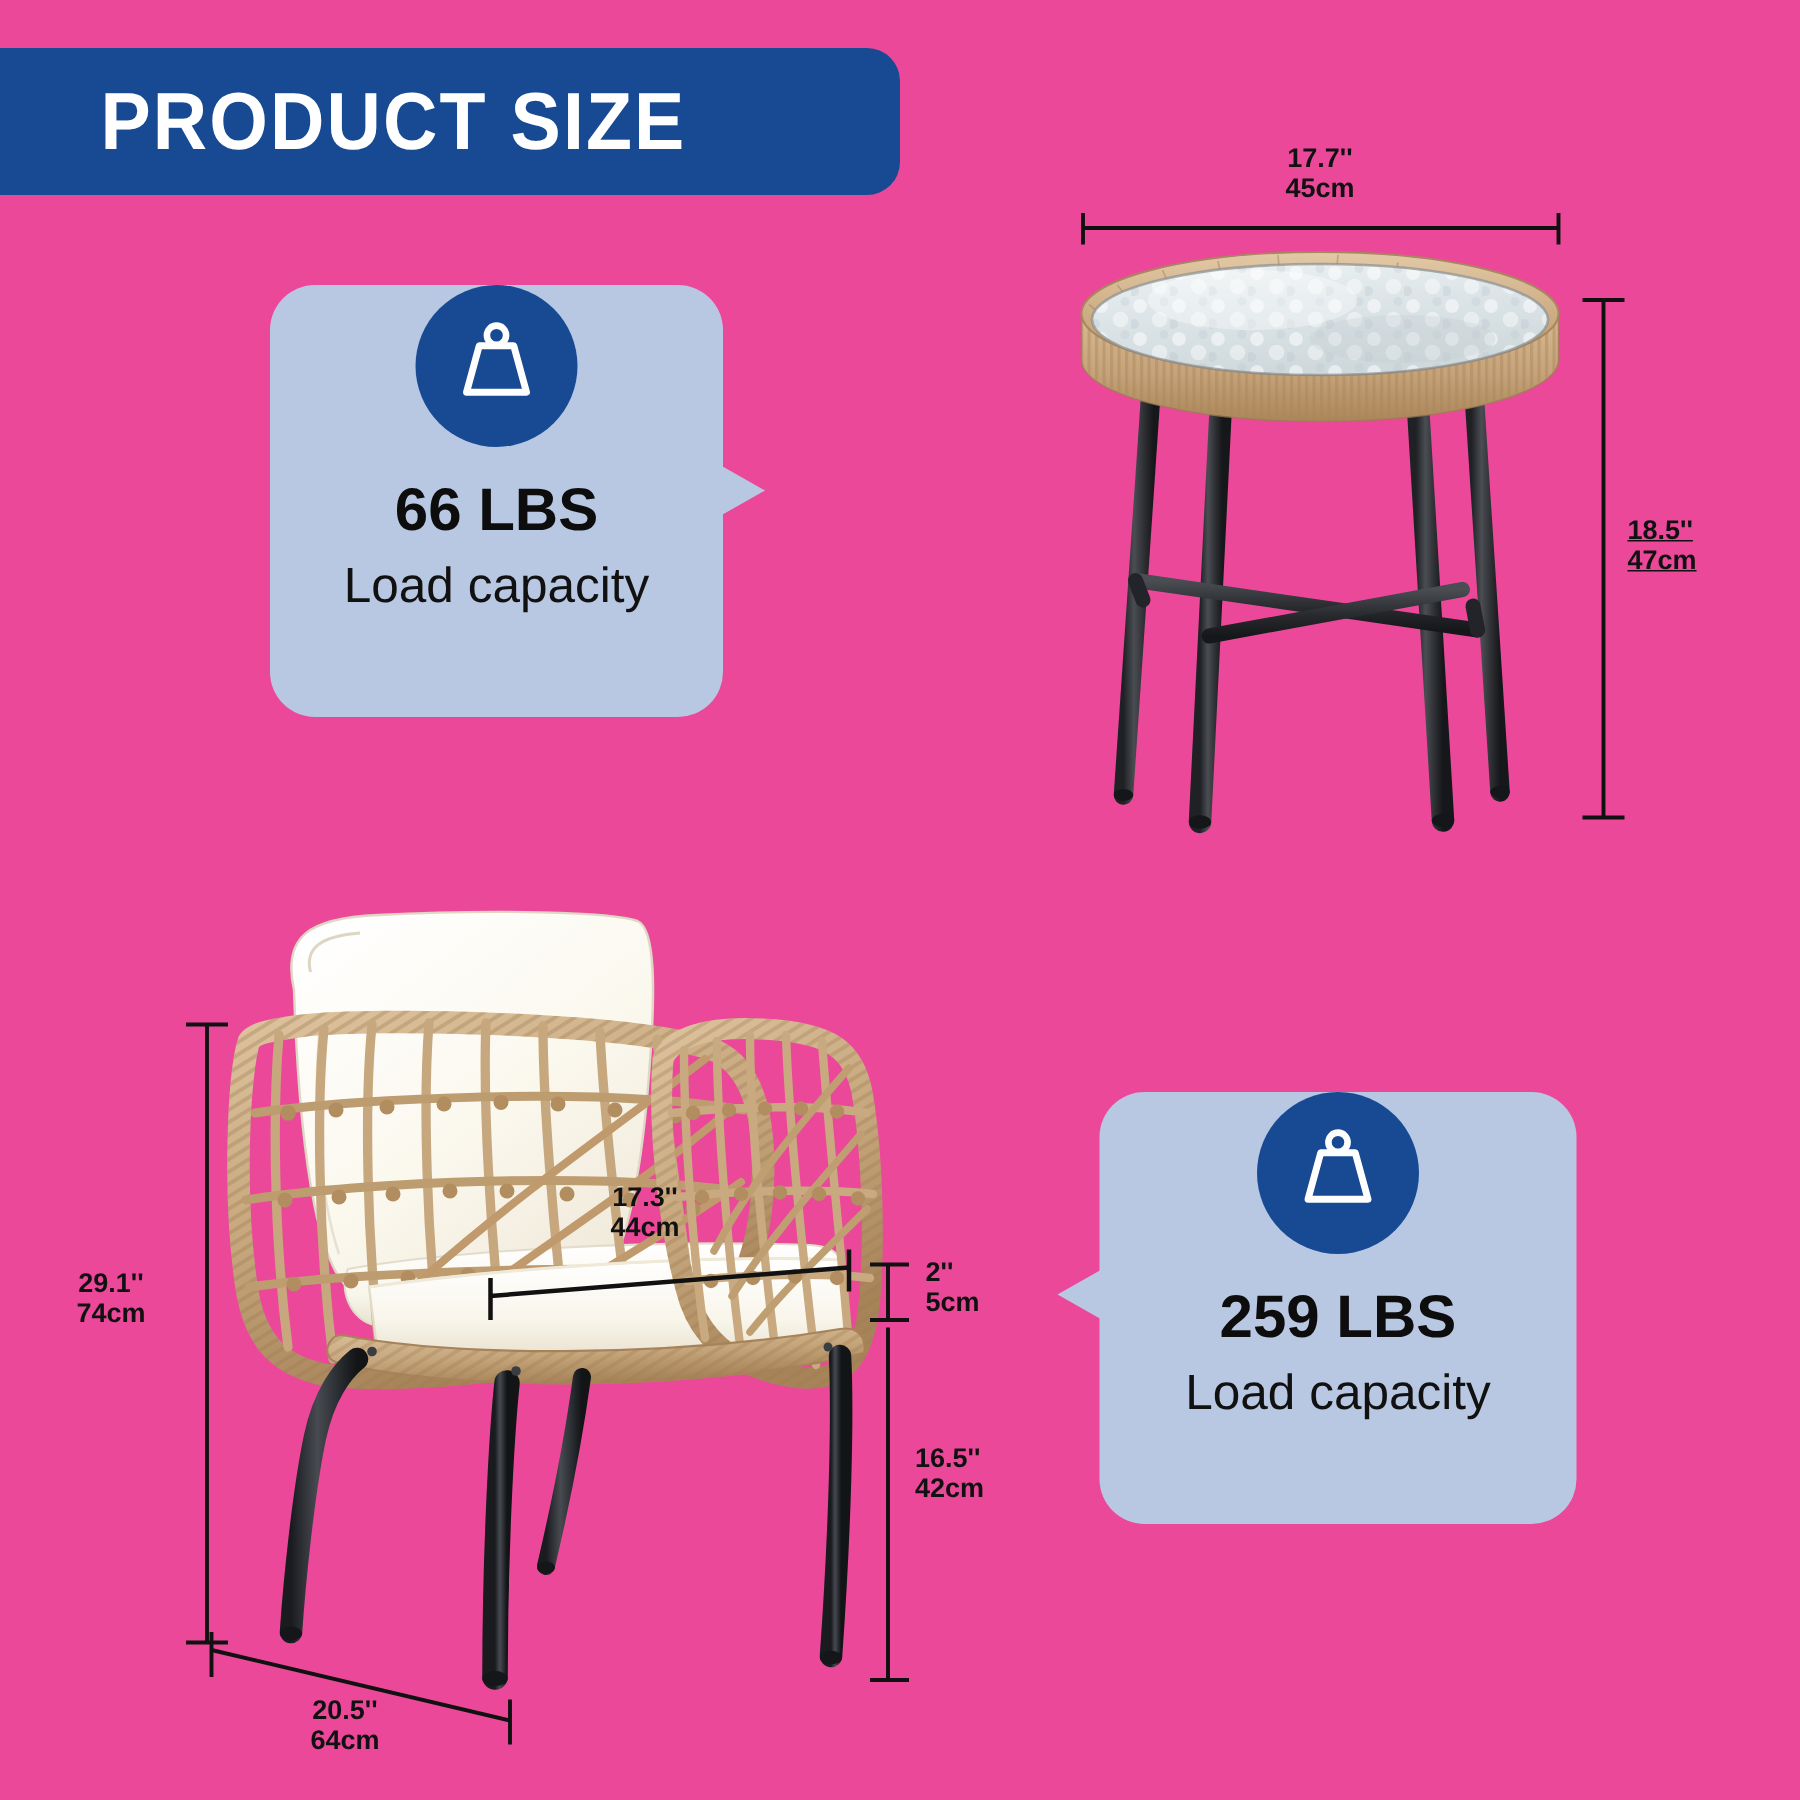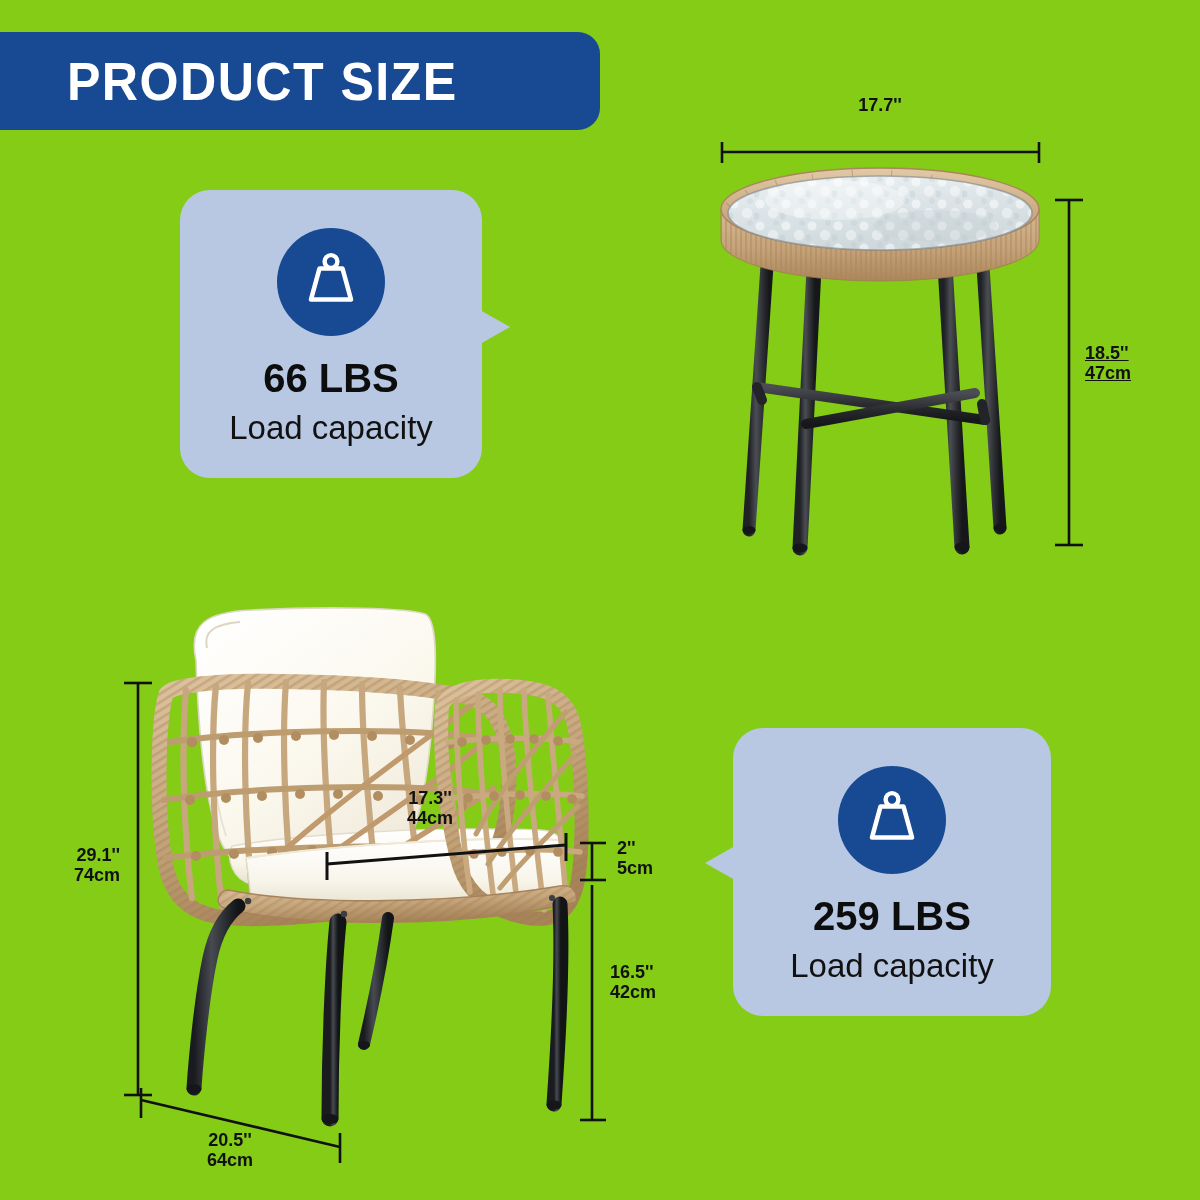--- a/index.html
+++ b/index.html
@@ -5,21 +5,21 @@
 <style>
   * { box-sizing: border-box; }
   html, body { margin: 0; padding: 0; }
   body {
     width: 1200px; height: 1200px;
     background: #ffffff;
     font-family: "Liberation Sans", sans-serif;
     overflow: hidden;
     position: relative;
   }
-  #page { position: relative; width: 1200px; height: 1200px; background: #84cc16; }
+  #page { position: relative; width: 1200px; height: 1200px; background: #ec4899; }
 
   
   .banner {
     position: absolute; left: 0; top: 32px;
     width: 600px; height: 98px;
     background: #174a93;
     border-radius: 0 22px 22px 0;
     display: flex; align-items: center;
   }
   .banner-title {
@@ -37,21 +37,20 @@
   
   .badge {
     position: absolute;
     background: #b8c8e2;
     border-radius: 30px;
   }
   .badge-inner {
     width: 100%; height: 100%;
     display: flex; flex-direction: column;
     align-items: center; justify-content: flex-start;
-    padding-top: 38px;
   }
   .badge-circle {
     width: 108px; height: 108px; border-radius: 50%;
     background: #174a93;
     display: flex; align-items: center; justify-content: center;
   }
   .badge-value {
     font-size: 40px; font-weight: bold; color: #0d0d0d;
     margin-top: 22px; line-height: 1; white-space: nowrap;
   }
@@ -79,21 +78,21 @@
   #badge-top { left: 180px; top: 190px; width: 302px; height: 288px; }
   #badge-bottom { left: 733px; top: 728px; width: 318px; height: 288px; }
 
   
   .dim {
     position: absolute;
     font-size: 18px; font-weight: bold; color: #111;
     line-height: 1.12; white-space: nowrap;
   }
   .dim.center { text-align: center; }
-  .dim.right { text-align: right; }
+  .dim.right { text-align: center; }
 
   svg.art { position: absolute; left: 0; top: 0; overflow: visible; }
 </style>
 </head>
 <body>
 
 <div id="page">
 
   <div class="banner">
     <div class="banner-title">PRODUCT SIZE</div>
@@ -237,20 +236,21 @@
 
     <g stroke="#111" stroke-width="2.6" fill="none">
       <path d="M1069 200 V545"></path>
       <path d="M1055 200 H1083"></path>
       <path d="M1055 545 H1083"></path>
     </g>
   </svg>
 
   <div class="dim center" style="left:780px; top:95px; width:200px;">
     <div>17.7''</div>
+    <div>45cm</div>
   </div>
   <div class="dim" style="left:1085px; top:343px;text-decoration:underline;">
     <div>18.5''</div>
     <div>47cm</div>
   </div>
 
   <svg class="art" width="1200" height="1200" viewBox="0 0 1200 1200">
     <defs>
       <linearGradient id="gPillow" x1="0.1" y1="0" x2="0.8" y2="1">
         <stop offset="0%" stop-color="#ffffff"></stop>

